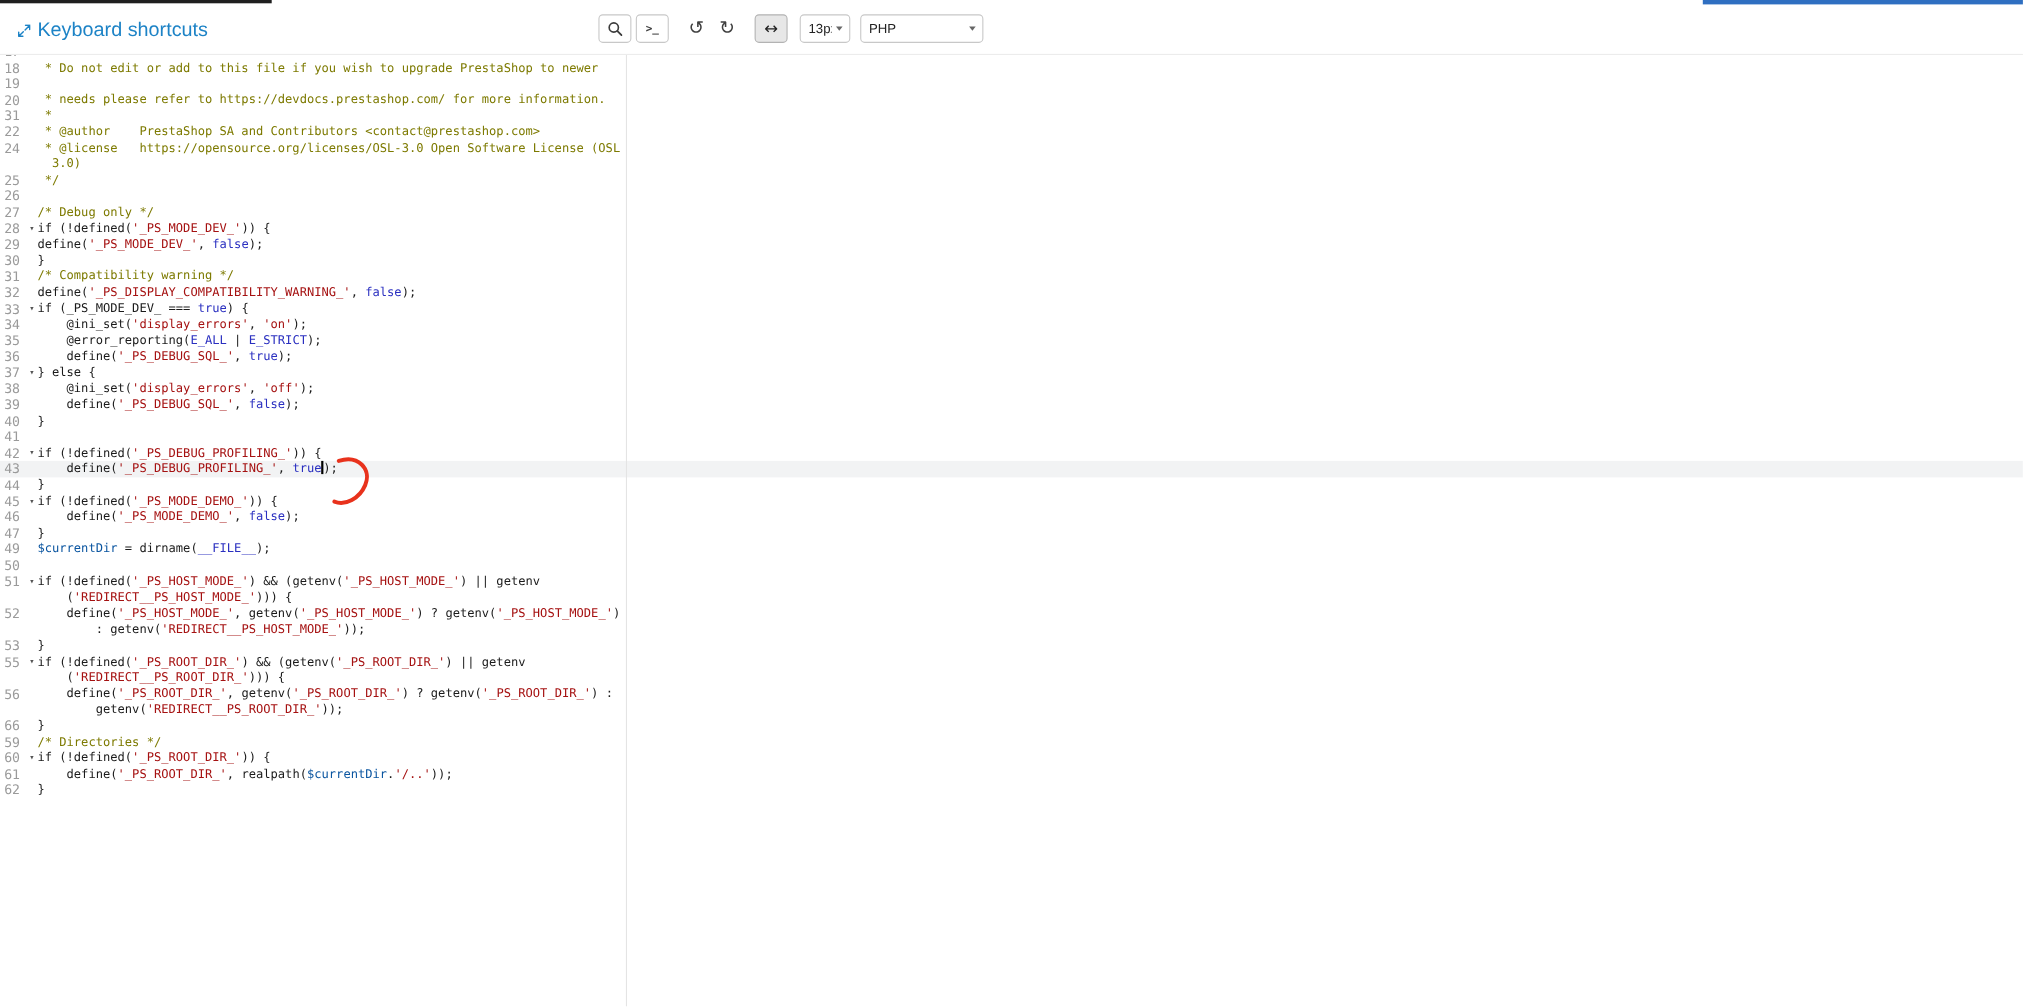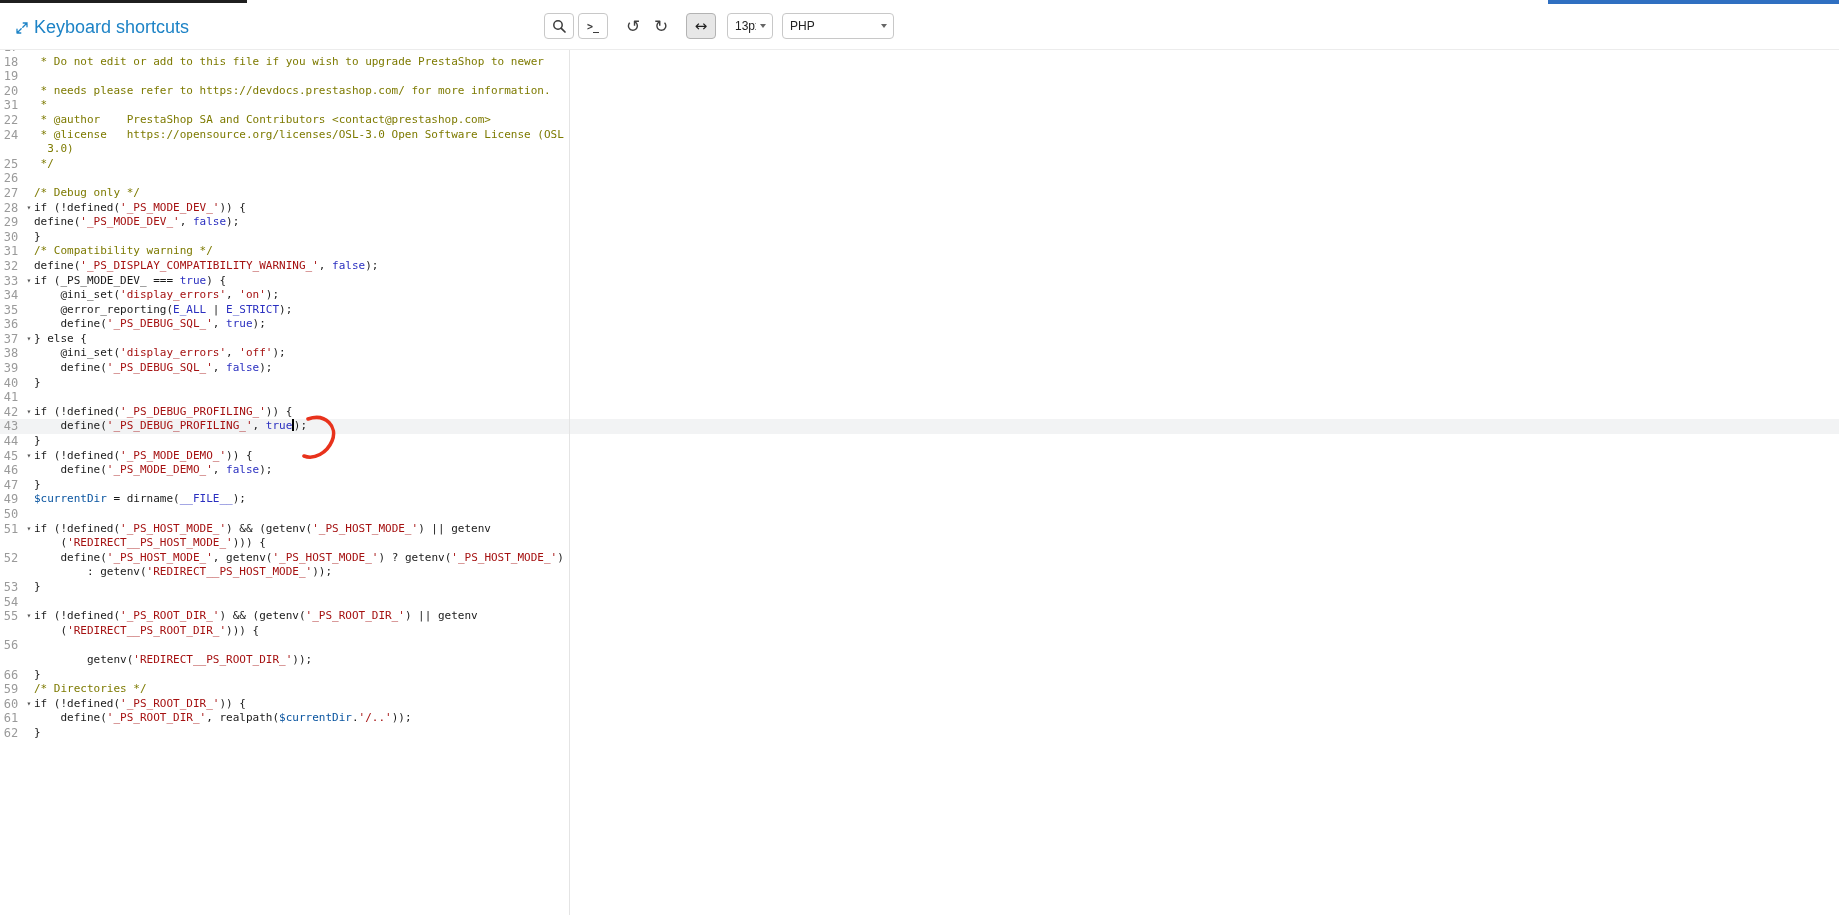--- a/index.html
+++ b/index.html
@@ -354,44 +354,38 @@
       </div>
       <div class="row">
         <div class="gutter">
           <span class="num">53</span>
           <span class="fold"></span>
         </div>
         <div class="code"><span class="t-p">}</span></div>
       </div>
       <div class="row">
         <div class="gutter">
-          <span class="num">54</span>
-          <span class="fold"></span>
-        </div>
-        <div class="code"><span class="t-p"></span></div>
-      </div>
-      <div class="row">
-        <div class="gutter">
           <span class="num">55</span>
           <span class="fold">▾</span>
         </div>
         <div class="code"><span class="t-p">if (!defined(</span><span class="t-s">'_PS_ROOT_DIR_'</span><span class="t-p">) &amp;&amp; (getenv(</span><span class="t-s">'_PS_ROOT_DIR_'</span><span class="t-p">) || getenv</span></div>
       </div>
       <div class="row">
         <div class="gutter">
           <span class="num"></span>
           <span class="fold"></span>
         </div>
         <div class="code"><span class="t-p">    (</span><span class="t-s">'REDIRECT__PS_ROOT_DIR_'</span><span class="t-p">))) {</span></div>
       </div>
       <div class="row">
         <div class="gutter">
           <span class="num">56</span>
           <span class="fold"></span>
         </div>
+        <div class="code"><span class="t-p">    define(</span><span class="t-s">'_PS_ROOT_DIR_'</span><span class="t-p">, getenv(</span><span class="t-s">'_PS_ROOT_DIR_'</span><span class="t-p">) ? getenv(</span><span class="t-s">'_PS_ROOT_DIR_'</span><span class="t-p">) :</span></div>
       </div>
       <div class="row">
         <div class="gutter">
           <span class="num"></span>
           <span class="fold"></span>
         </div>
         <div class="code"><span class="t-p">        getenv(</span><span class="t-s">'REDIRECT__PS_ROOT_DIR_'</span><span class="t-p">));</span></div>
       </div>
       <div class="row">
         <div class="gutter">

